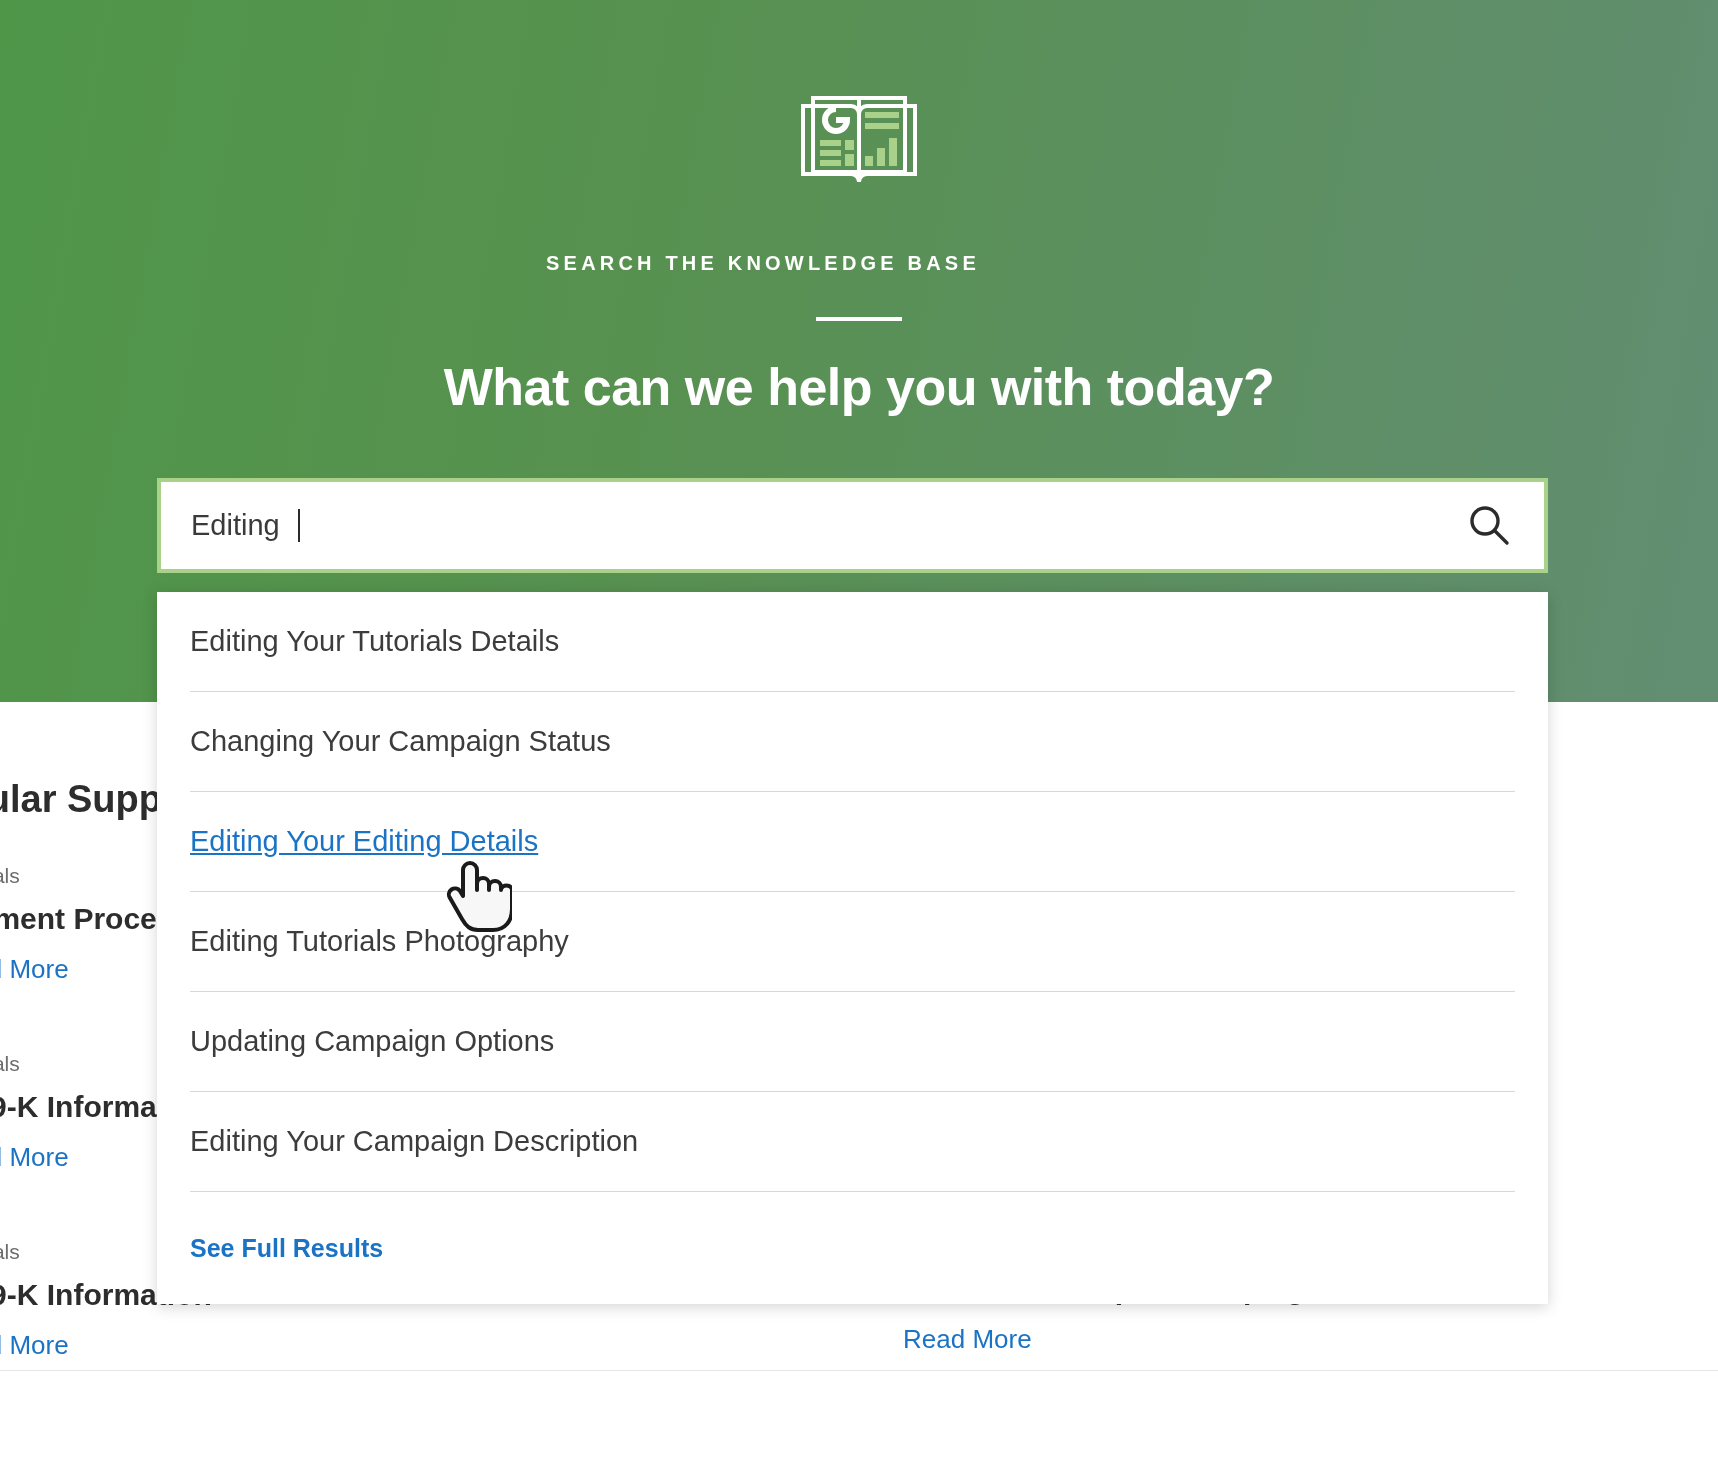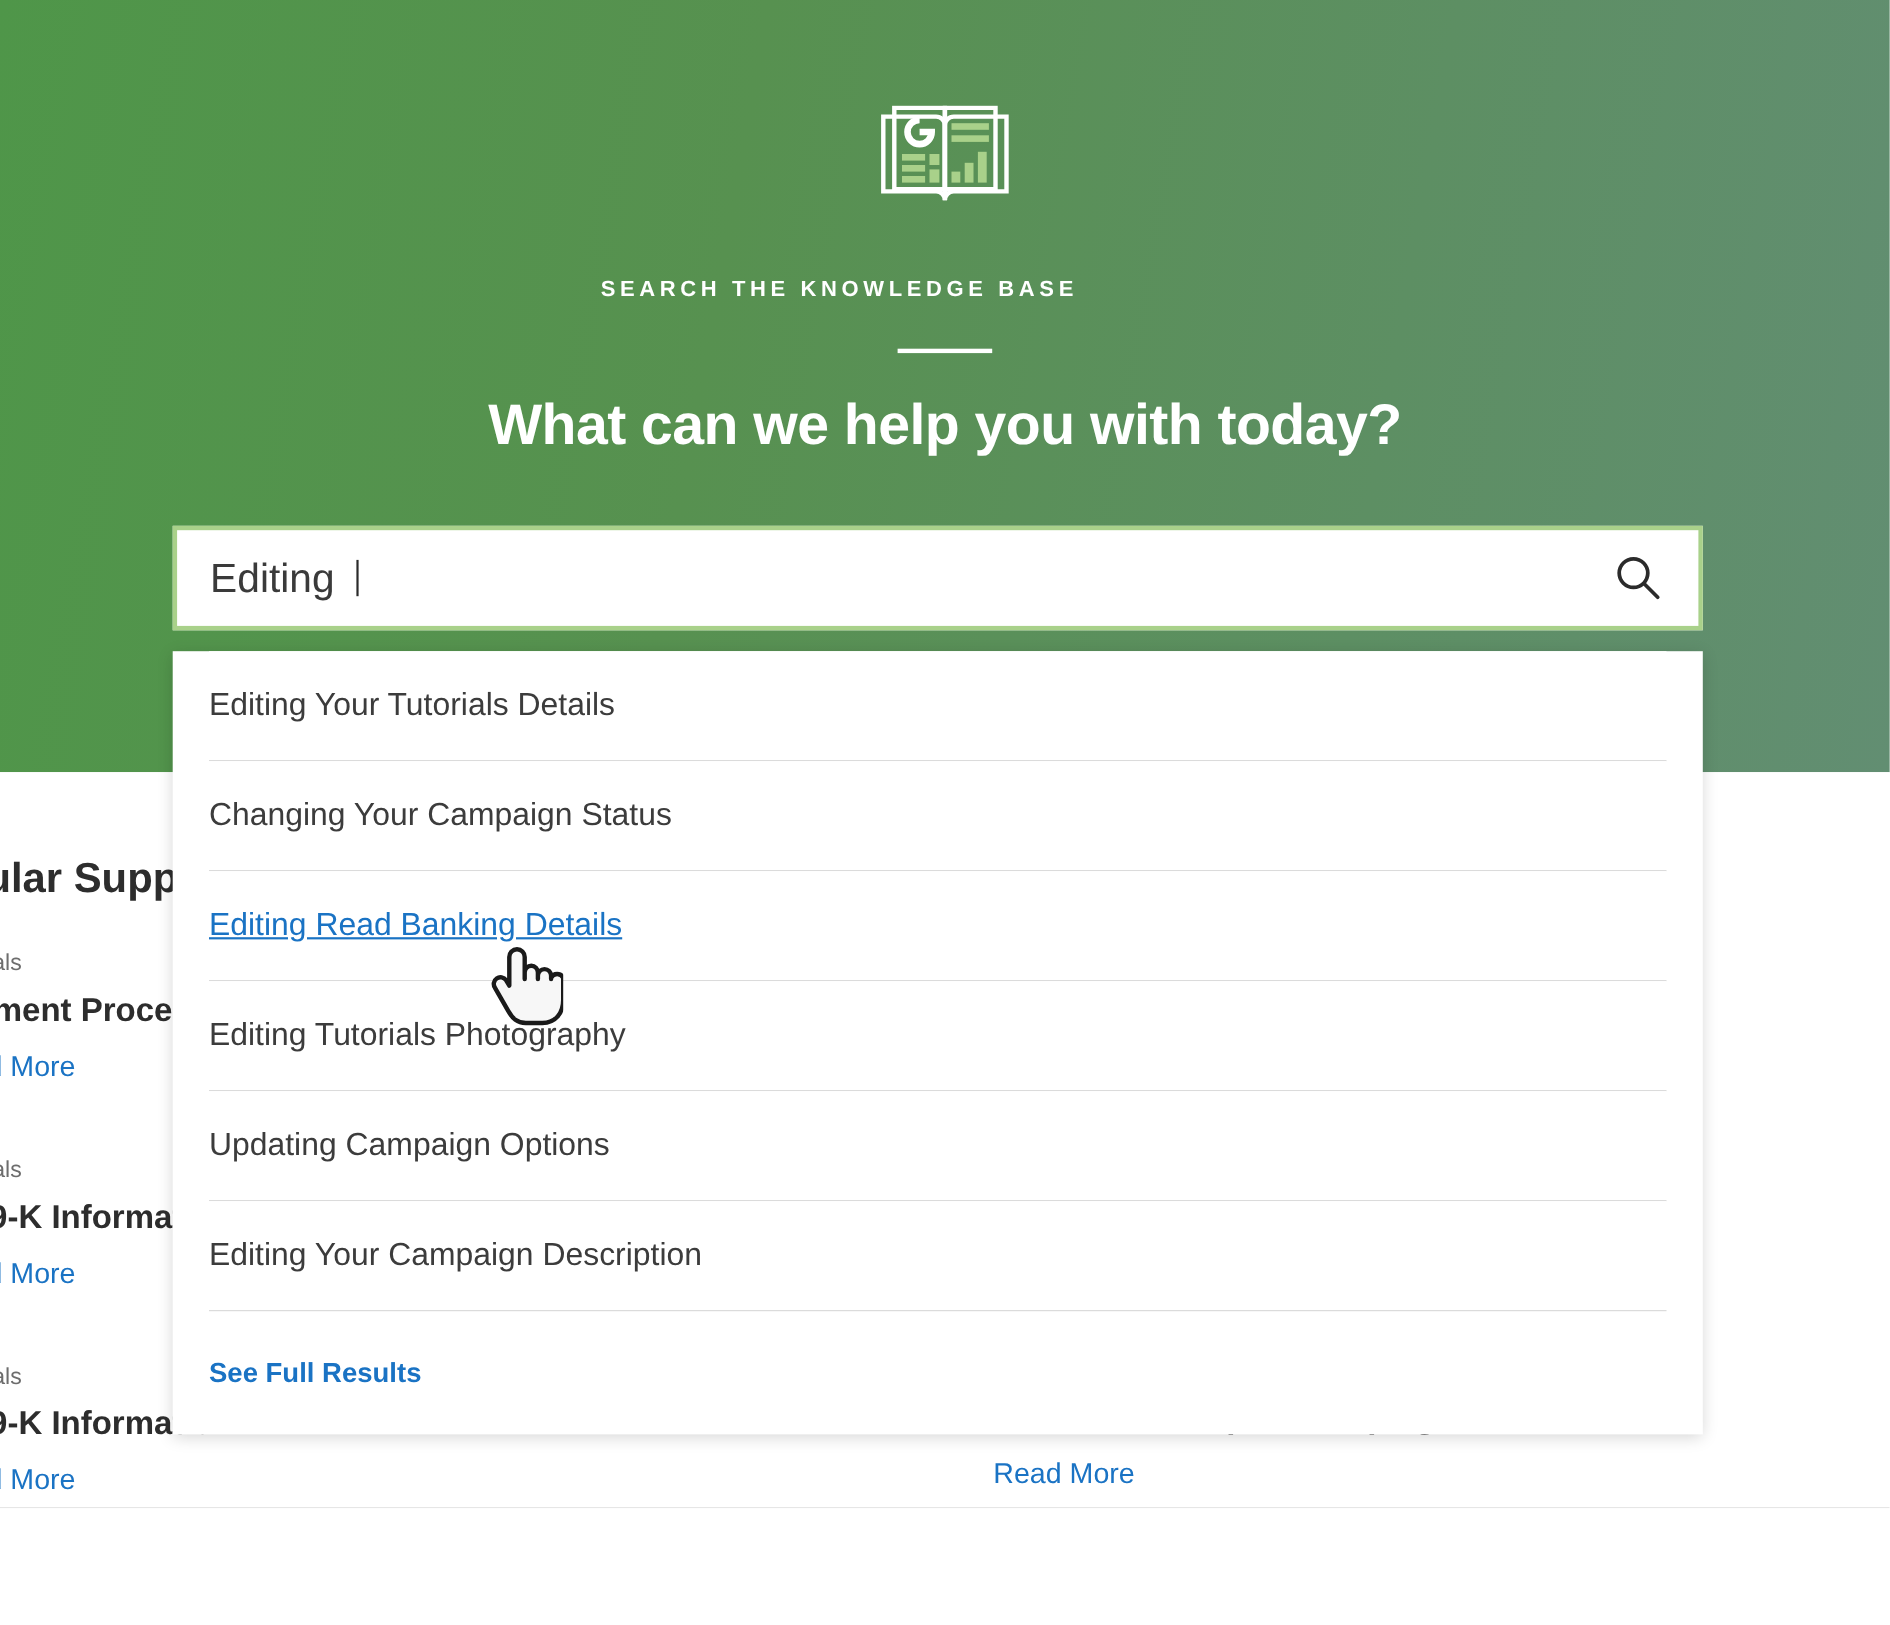--- a/index.html
+++ b/index.html
@@ -77,21 +77,21 @@
     height: 95px;
     background: #ffffff;
     border: 4px solid #a9d18a;
     display: flex;
     align-items: center;
     z-index: 30;
   }
   .search-input-text {
     flex: 1;
     padding-left: 30px;
-    font-size: 37px;
+    font-size: 29px;
     color: #3a3a3a;
     display: flex;
     align-items: center;
     white-space: pre;
   }
   .caret {
     display: inline-block;
     width: 2px;
     height: 33px;
     background: #2b2b2b;
@@ -277,21 +277,21 @@
   </div>
 
   <div class="dropdown">
     <div class="dd-item">
       <span class="dd-label">Editing Your Tutorials Details</span>
     </div>
     <div class="dd-item">
       <span class="dd-label">Changing Your Campaign Status</span>
     </div>
     <div class="dd-item hovered">
-      <span class="dd-label">Editing Read Banking Details</span>
+      <span class="dd-label">Editing Your Editing Details</span>
     </div>
     <div class="dd-item">
       <span class="dd-label">Editing Tutorials Photography</span>
     </div>
     <div class="dd-item">
       <span class="dd-label">Updating Campaign Options</span>
     </div>
     <div class="dd-item">
       <span class="dd-label">Editing Your Campaign Description</span>
     </div>

